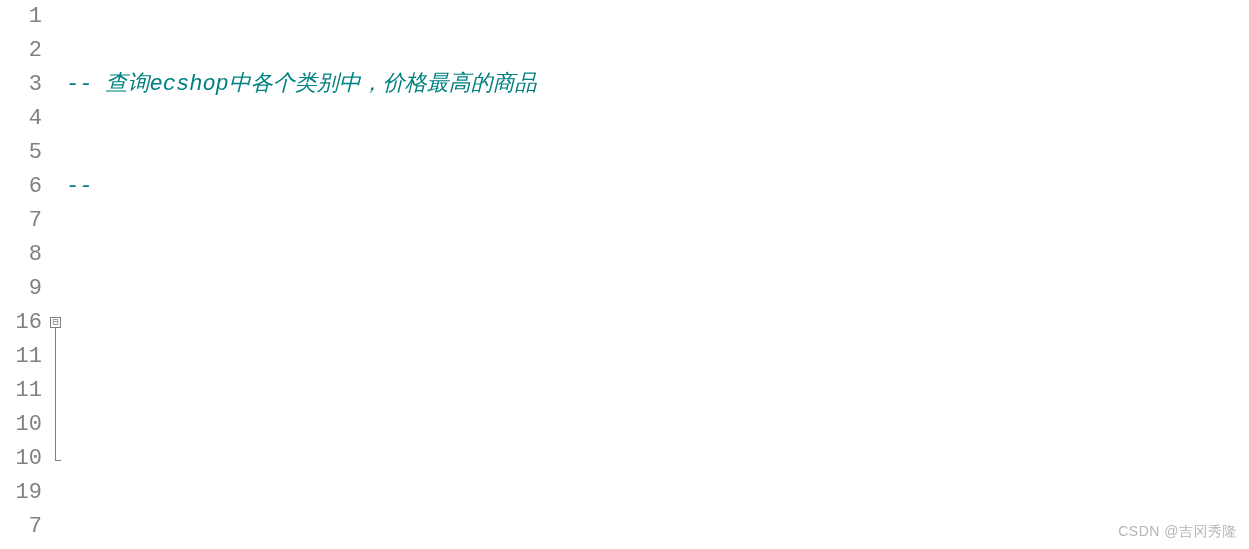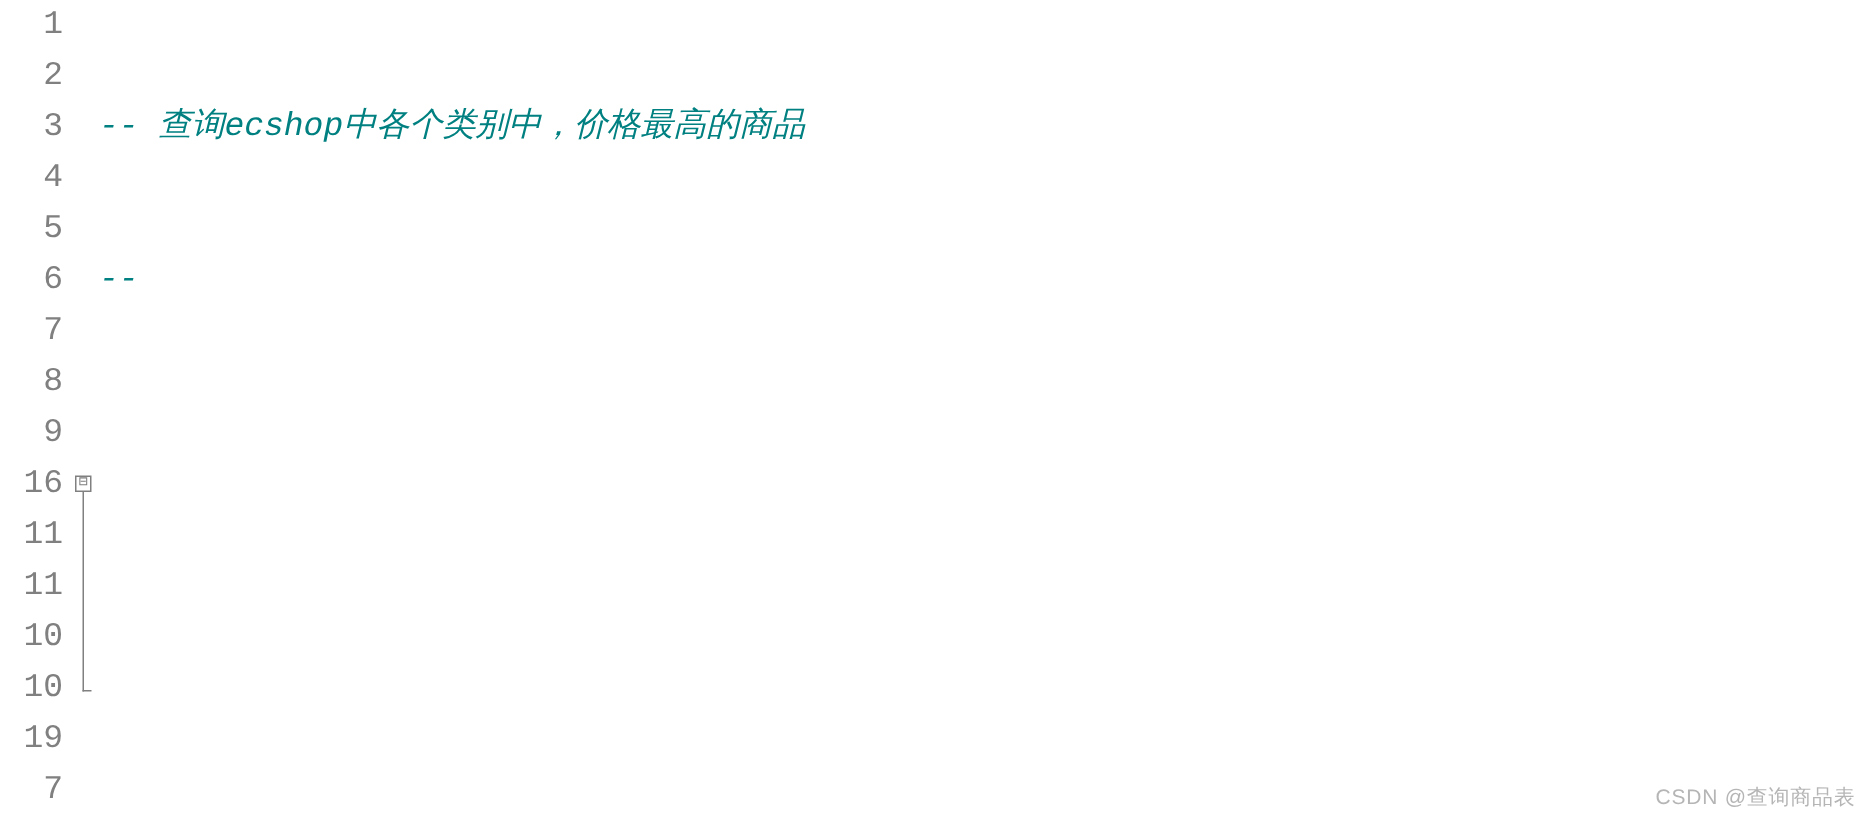--- a/index.html
+++ b/index.html
@@ -125,13 +125,13 @@
     
     
     
     
     
     
     
   </div>
 </div>
 
-<div class="watermark">CSDN @查询商品表</div>
+<div class="watermark">CSDN @吉冈秀隆</div>
 
 </body></html>

